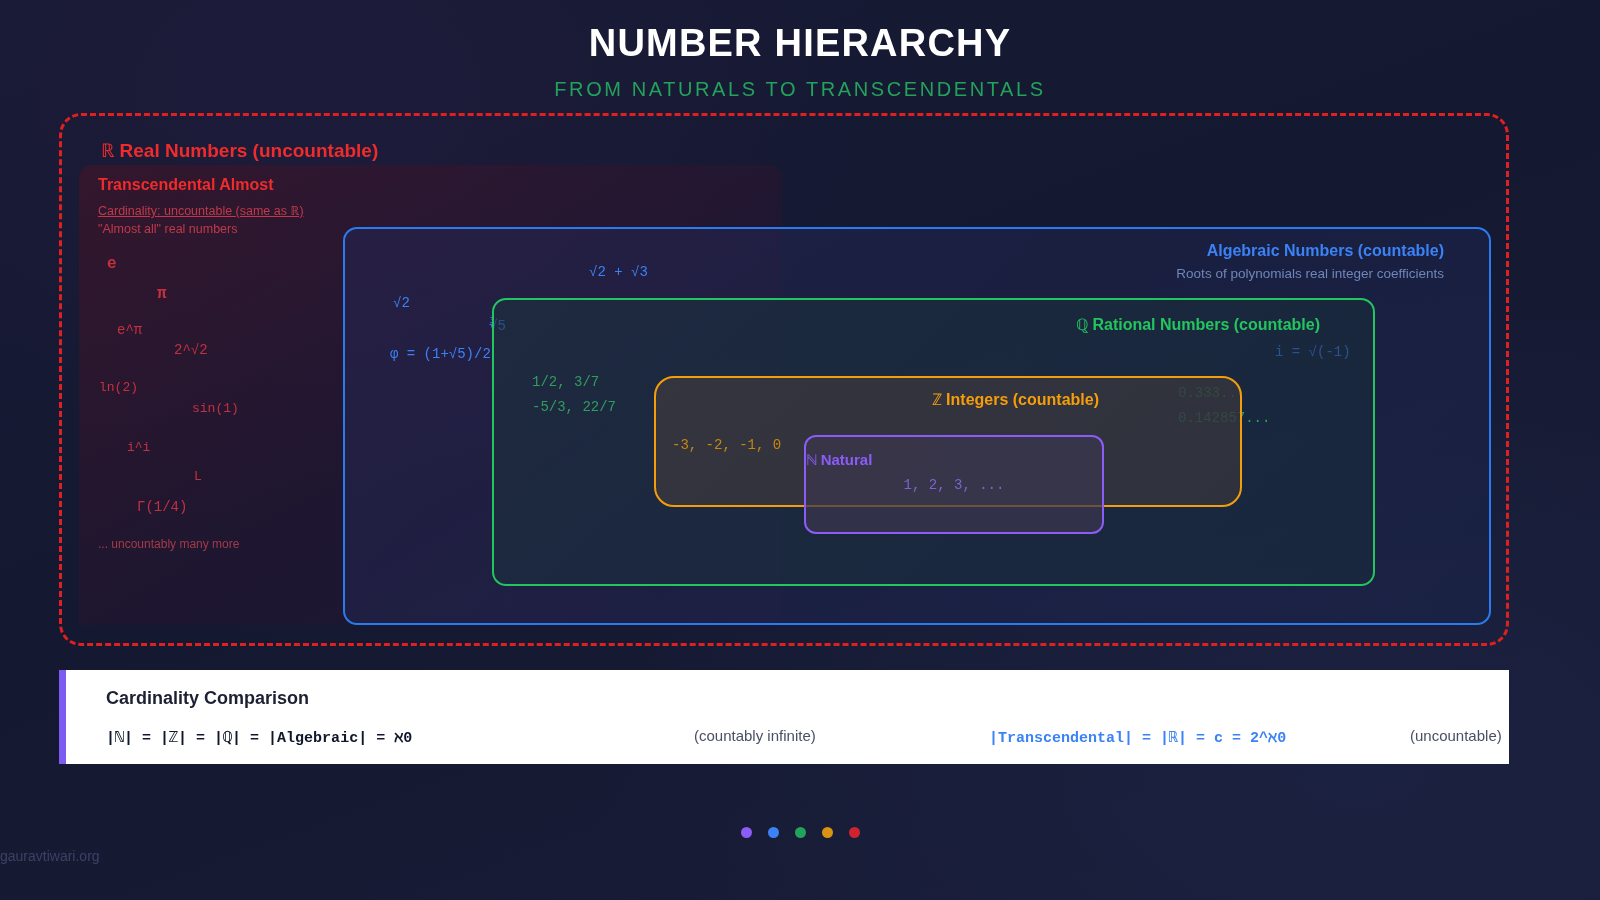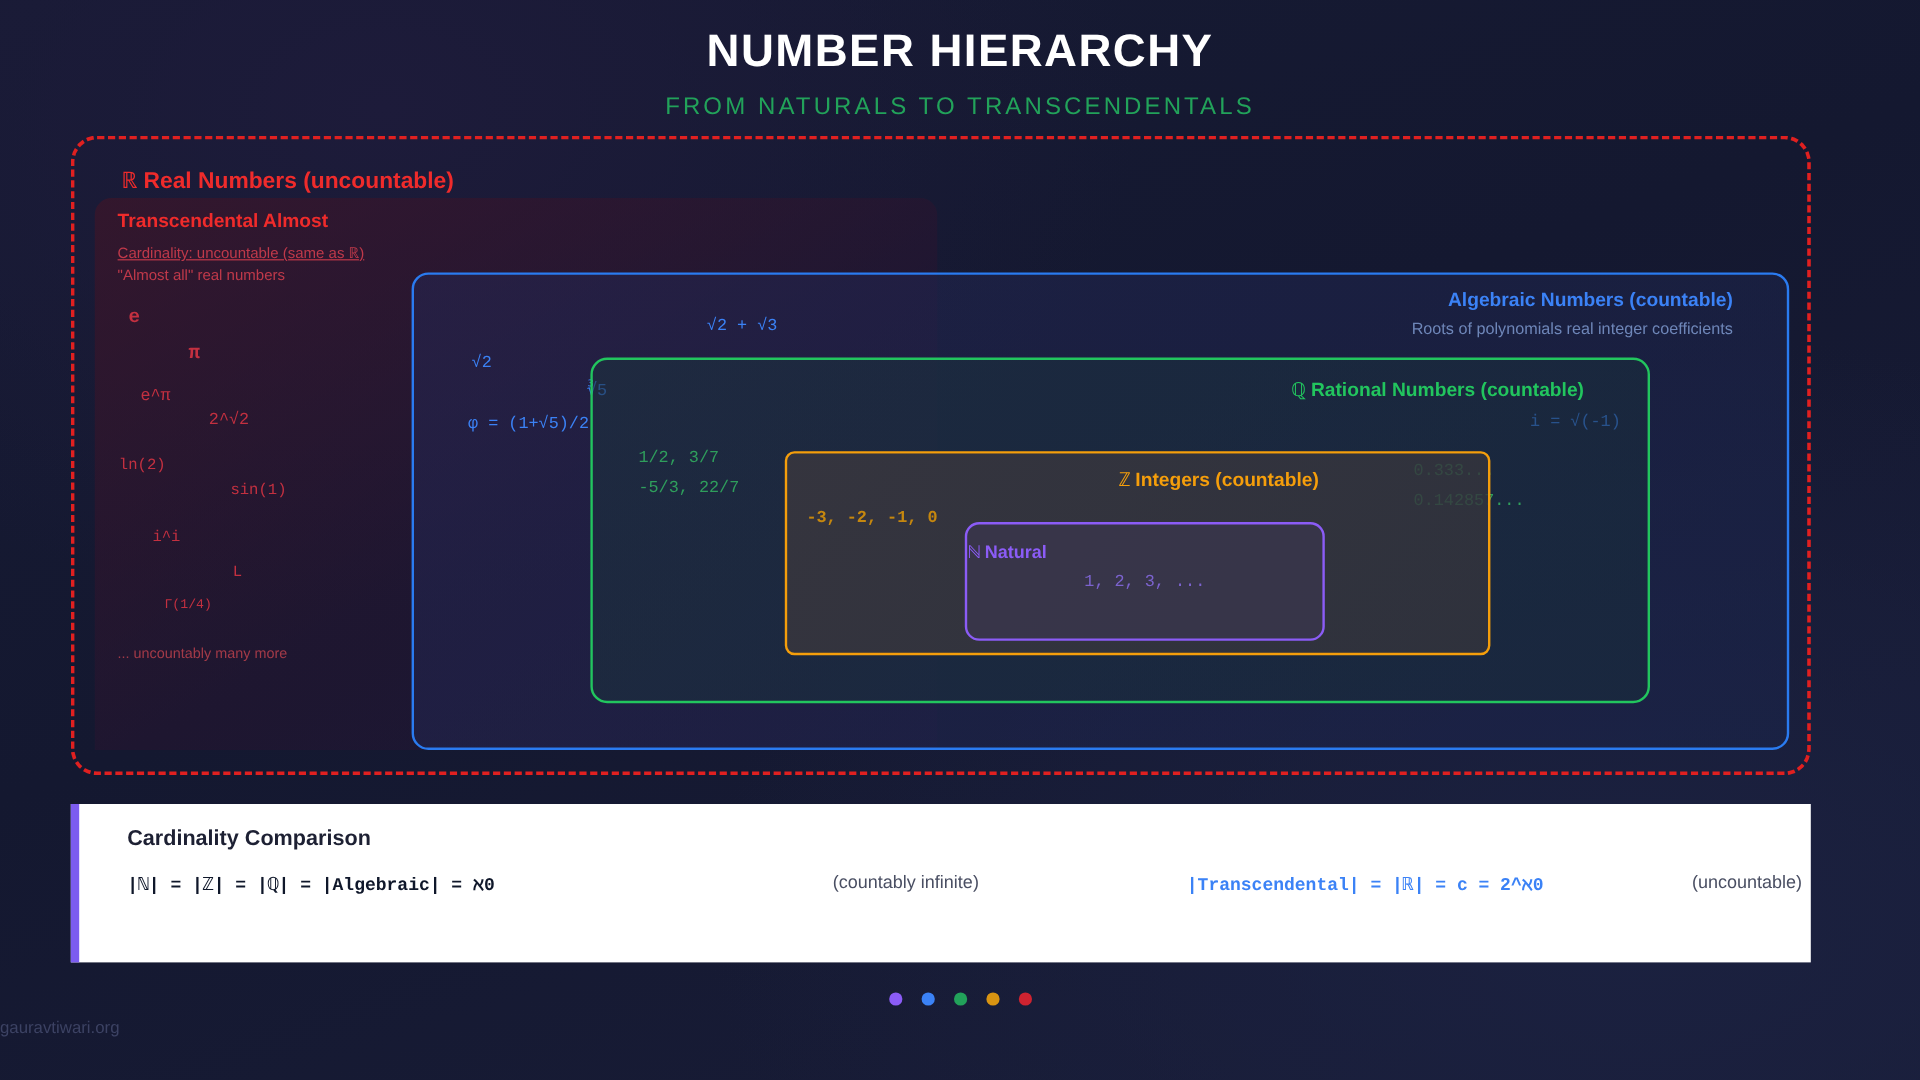--- a/index.html
+++ b/index.html
@@ -99,22 +99,22 @@
   }
   .rat-title .sym { font-weight:normal; margin-right:4px; }
   .r-item {
     position:absolute;
     font-family:"Liberation Mono", monospace;
     color:#2f9e5c; white-space:nowrap;
   }
 
   
   .int {
-    position:absolute; left:650px; top:372px; width:588px; height:170px;
-    border:2px solid #f59e0b; border-radius:8px;
+    position:absolute; left:650px; top:372px; width:588px; height:131px;
+    border:2px solid #f59e0b; border-radius:20px;
     background:linear-gradient(135deg, rgba(56,54,62,.88) 0%, rgba(52,52,60,.80) 100%);
   }
   .int-title {
     position:absolute; right:141px; top:10px;
     font-size:16px; font-weight:bold; color:#f59e0b; white-space:nowrap;
   }
   .int-title .sym { font-weight:normal; margin-right:4px; }
   .i-item {
     position:absolute;
     font-family:"Liberation Mono", monospace;
@@ -133,21 +133,21 @@
   }
   .nat-title .sym { font-weight:normal; margin-right:3px; }
   .nat-vals {
     position:absolute; left:0; right:0; top:40px; text-align:center;
     font-family:"Liberation Mono", monospace; font-size:14px;
     color:#7c63cf;
   }
 
   
   .card {
-    position:absolute; left:59px; top:670px; width:1450px; height:132px;
+    position:absolute; left:59px; top:670px; width:1450px; height:94px;
     background:#ffffff; border-left:7px solid #7c5cf0;
   }
   .card h4 {
     position:absolute; left:40px; top:18px;
     font-size:18px; font-weight:bold; color:#1d2033;
   }
   .card .eq {
     position:absolute; top:56px;
     font-family:"Liberation Mono", monospace; font-size:15px; font-weight:bold;
     white-space:nowrap;
@@ -192,21 +192,21 @@
     <div class="sub s2">"Almost all" real numbers</div>
     <div id="trans-items">
         <div class="t-item" style="left: 28px; top: 90px; font-size: 16px; font-weight: bold;">e</div>
         <div class="t-item" style="left: 78px; top: 120px; font-size: 16px; font-weight: bold;">π</div>
         <div class="t-item" style="left: 38px; top: 157px; font-size: 14px;">e^π</div>
         <div class="t-item" style="left: 95px; top: 177px; font-size: 14px;">2^√2</div>
         <div class="t-item" style="left: 20px; top: 215px; font-size: 13px;">ln(2)</div>
         <div class="t-item" style="left: 113px; top: 236px; font-size: 13px;">sin(1)</div>
         <div class="t-item" style="left: 48px; top: 275px; font-size: 13px;">i^i</div>
         <div class="t-item" style="left: 115px; top: 304px; font-size: 13px;">L</div>
-        <div class="t-item" style="left: 58px; top: 334px; font-size: 11px;">Γ(1/4)</div>
+        <div class="t-item" style="left: 58px; top: 334px; font-size: 14px;">Γ(1/4)</div>
       </div>
     <div class="more">... uncountably many more</div>
   </div>
 
   <div class="alg">
     <div class="alg-title">Algebraic Numbers (countable)</div>
     <div class="alg-sub">Roots of polynomials real integer coefficients</div>
     <div id="alg-items">
         <div class="a-item" style="left: 244px; top: 35px; font-size: 14px;">√2 + √3</div>
         <div class="a-item" style="left: 48px; top: 66px; font-size: 14px;">√2</div>
@@ -224,21 +224,21 @@
           <div class="r-item" style="left: 38px; top: 99px; font-size: 14px;">-5/3, 22/7</div>
           <div class="r-item" style="left: 684px; top: 85px; font-size: 14px;">0.333...</div>
           <div class="r-item" style="left: 684px; top: 110px; font-size: 14px;">0.142857...</div>
         </div>
 
       <div class="int" style="left:160px; top:76px;">
         <div class="int-title">
           <span class="sym">ℤ</span><span>Integers (countable)</span>
         </div>
         <div id="int-items">
-            <div class="i-item" style="left: 16px; top: 46px; font-size: 14px; font-weight: bold;">-3, -2, -1, 0</div>
+            <div class="i-item" style="left: 16px; top: 59px; font-size: 14px;">-3, -2, -1, 0</div>
           </div>
 
         <div class="nat" style="left:148px; top:57px;">
           <div class="nat-title">
             <span class="sym">ℕ</span><span>Natural</span>
           </div>
           <div class="nat-vals">1, 2, 3, ...</div>
         </div>
       </div>
     </div>

